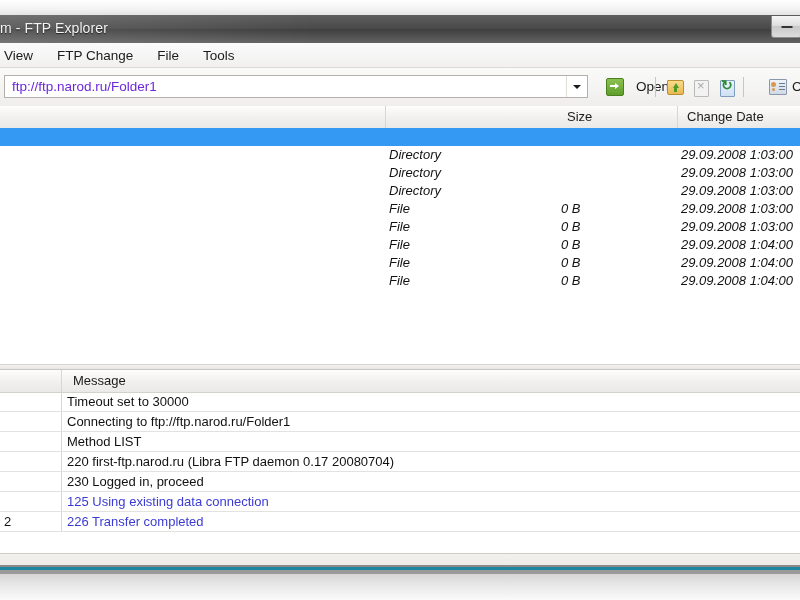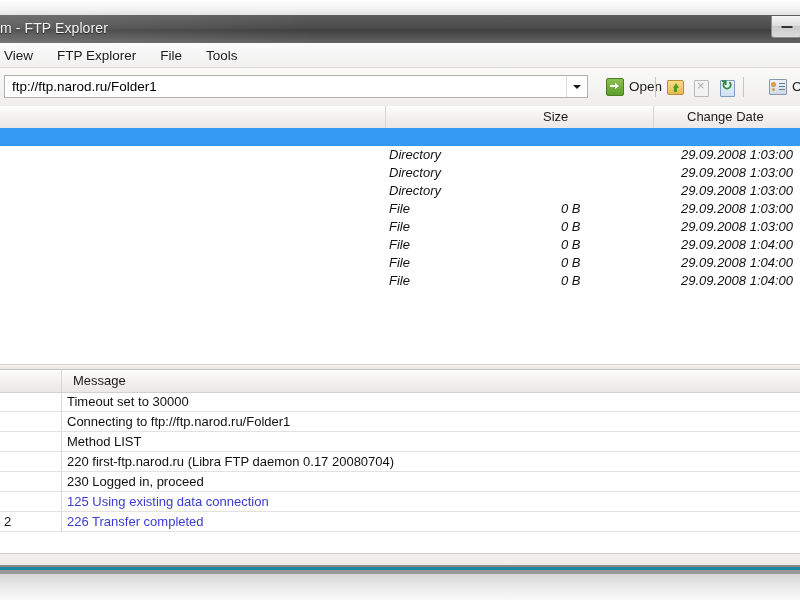--- a/index.html
+++ b/index.html
@@ -94,42 +94,42 @@
   }
   .addr-combo {
     position: absolute; left: 18px; top: 7px;
     width: 584px; height: 23px;
     background: #ffffff;
     border: 1px solid #b4b0a9;
     box-sizing: border-box;
   }
   .addr-input {
     position: absolute; left: 7px; top: 3px;
-    font-size: 13.5px; color: #000000;
+    font-size: 13.5px; color: #6d28d9;
     white-space: nowrap;
   }
   .addr-drop {
     position: absolute; right: 0px; top: 0px;
     width: 21px; height: 21px;
     background: #ffffff;
     border-left: 1px solid #e0ddd7;
     box-sizing: border-box;
   }
   .addr-drop .caret {
     position: absolute; left: 6px; top: 9px;
     width: 0; height: 0;
     border-left: 4px solid transparent;
     border-right: 4px solid transparent;
     border-top: 4px solid #1a1a1a;
   }
 
   .open-btn {
     position: absolute; left: 612px; top: 6px;
     height: 25px;
-    display: flex; align-items: center; gap: 5px;
+    display: flex; align-items: center; gap: 12px;
     padding: 0 7px;
     border: 1px solid transparent;
     border-radius: 3px;
     box-sizing: border-box;
   }
   .open-label { font-size: 13.5px; color: #1b1b1b; }
 
   .ico-open {
     width: 16px; height: 16px;
     background: linear-gradient(to bottom, #8cc152 0%, #5f9e2b 100%);
@@ -369,21 +369,21 @@
       <div class="title-text">m - FTP Explorer</div>
       <div class="win-buttons">
         <div class="win-btn">
           <span class="glyph"></span>
         </div>
       </div>
     </div>
 
     <div class="menubar">
       <div class="menu-item">View</div>
-      <div class="menu-item">FTP Explorer</div>
+      <div class="menu-item">FTP Change</div>
       <div class="menu-item">File</div>
       <div class="menu-item">Tools</div>
     </div>
 
     <div class="addrbar">
 
       <div class="addr-combo">
         <div class="addr-input">ftp://ftp.narod.ru/Folder1</div>
         <div class="addr-drop">
           <span class="caret"></span>
@@ -411,21 +411,21 @@
 
       <div class="acct-btn">
         <span class="ico-account"></span>
         <span class="acct-label">Cr</span>
       </div>
     </div>
 
     <div class="filelist">
       <div class="fl-headrow">
         <div class="fl-head" id="flh0" style="left: 14px; width: 386px;"></div>
-        <div class="fl-head" id="flh2" style="left: 548px; width: 120px;">Size</div>
+        <div class="fl-head" id="flh2" style="left: 572px; width: 120px;">Size</div>
         <div class="fl-head" id="flh3" style="left: 692px; width: 138px;">Change Date</div>
       </div>
       <div class="fl-body" id="fl-body">
           <div class="fl-row selected">
             <div class="fl-cell" style="left: 17px; width: 380px;"></div>
             <div class="fl-cell" style="left: 403px; width: 166px;"></div>
             <div class="fl-cell" style="left: 575px; width: 114px;"></div>
             <div class="fl-cell" style="left: 695px; width: 132px;"></div>
           </div>
           <div class="fl-row">

